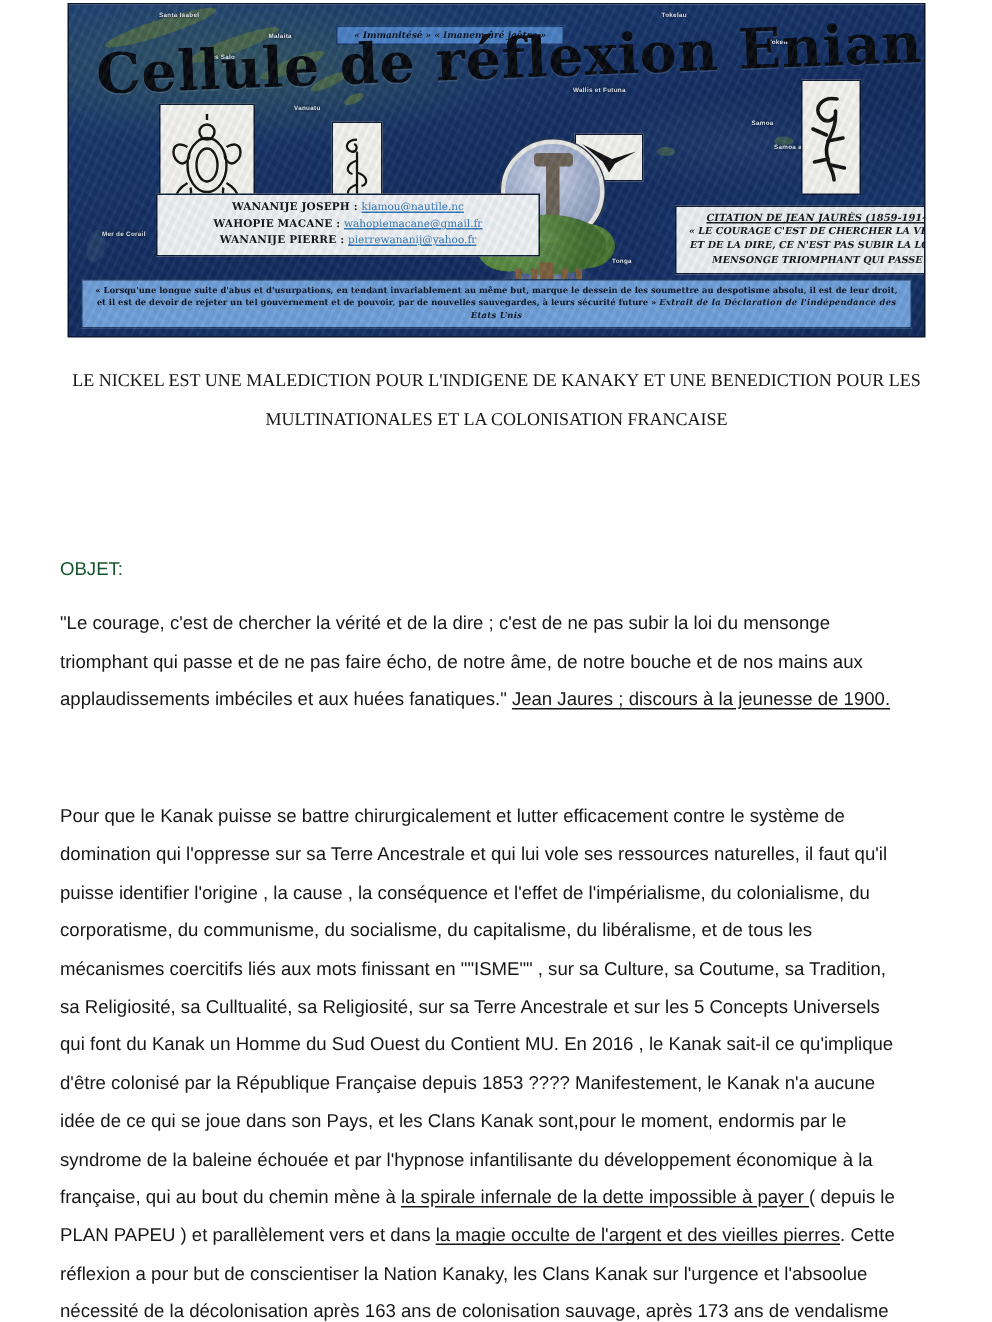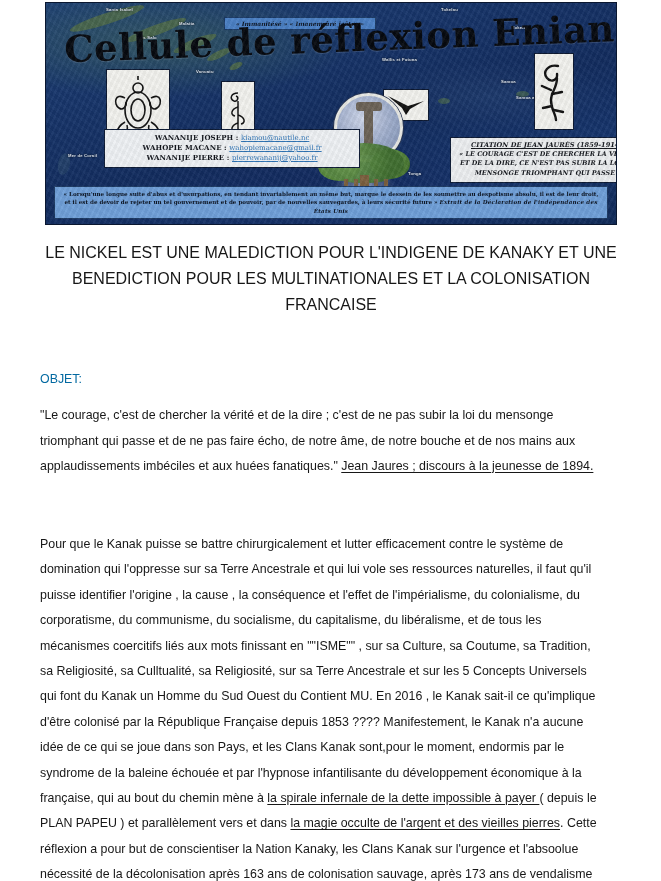--- a/index.html
+++ b/index.html
@@ -284,32 +284,32 @@
     letter-spacing: .2px;
   }
 
   
   .doctitle {
     position: absolute;
     left: 42px;
     top: 240px;
     width: 578px;
     text-align: center;
-    font-size: 16px;
+    font-size: 12px;
     line-height: 26px;
     color: #171717;
-    font-family: Liberation Sans, sans-serif;
+    font-family: Liberation Serif, serif;
   }
 
   .objet {
     position: absolute;
     left: 40px;
     top: 372px;
     font-size: 12.4px;
-    color: #0369a1;
+    color: #14532d;
   }
 
   .quote {
     position: absolute;
     left: 40px;
     top: 403px;
     width: 556px;
     font-size: 12.4px;
     line-height: 25.5px;
     color: #171717;
@@ -457,18 +457,18 @@
 
 <div class="doctitle">
   <span>LE NICKEL EST UNE MALEDICTION POUR L'INDIGENE DE KANAKY ET UNE</span>
   <span>BENEDICTION POUR LES MULTINATIONALES ET LA COLONISATION</span>
   <span>FRANCAISE</span>
 </div>
 
 <div class="objet">OBJET:</div>
 
 <div class="quote">
-  <span>"Le courage, c'est de chercher la vérité et de la dire ; c'est de ne pas subir la loi du mensonge triomphant qui passe et de ne pas faire écho, de notre âme, de notre bouche et de nos mains aux applaudissements imbéciles et aux huées fanatiques." </span><u>Jean Jaures ; discours à la jeunesse de 1894.</u>
+  <span>"Le courage, c'est de chercher la vérité et de la dire ; c'est de ne pas subir la loi du mensonge triomphant qui passe et de ne pas faire écho, de notre âme, de notre bouche et de nos mains aux applaudissements imbéciles et aux huées fanatiques." </span><u>Jean Jaures ; discours à la jeunesse de 1900.</u>
 </div>
 
 <div class="para">
   <span>Pour que le Kanak puisse se battre chirurgicalement et lutter efficacement  contre le système de domination qui l'oppresse sur sa Terre Ancestrale et qui lui vole ses ressources naturelles, il faut qu'il puisse identifier l'origine , la cause , la conséquence et l'effet de l'impérialisme, du colonialisme, du corporatisme, du communisme, du socialisme, du capitalisme, du libéralisme, et de tous les mécanismes coercitifs liés aux mots finissant en ""ISME"" , sur sa Culture, sa Coutume, sa Tradition, sa Religiosité, sa Culltualité, sa Religiosité, sur sa Terre Ancestrale et sur les 5 Concepts Universels qui font du Kanak un Homme du Sud Ouest du Contient MU. En 2016 , le Kanak sait-il ce qu'implique d'être colonisé par la République Française depuis 1853 ???? Manifestement, le Kanak n'a aucune idée de ce qui se joue dans son Pays, et les Clans Kanak sont,pour le moment, endormis par le syndrome de la baleine échouée et par l'hypnose infantilisante du développement économique à la française, qui au bout du chemin mène à </span><u>la spirale infernale de la dette impossible à payer </u><span>( depuis le PLAN PAPEU ) et parallèlement vers et dans </span><u>la magie occulte de l'argent et des vieilles pierres</u><span>. Cette réflexion a pour but de conscientiser la Nation Kanaky, les Clans Kanak sur l'urgence et l'absoolue nécessité de la décolonisation après </span><b>163 ans</b><span> de colonisation sauvage, après </span><b>173 ans</b><span>  de vendalisme mental et d'impudeur cultuelle</span>
 </div>
 
 </body></html>

